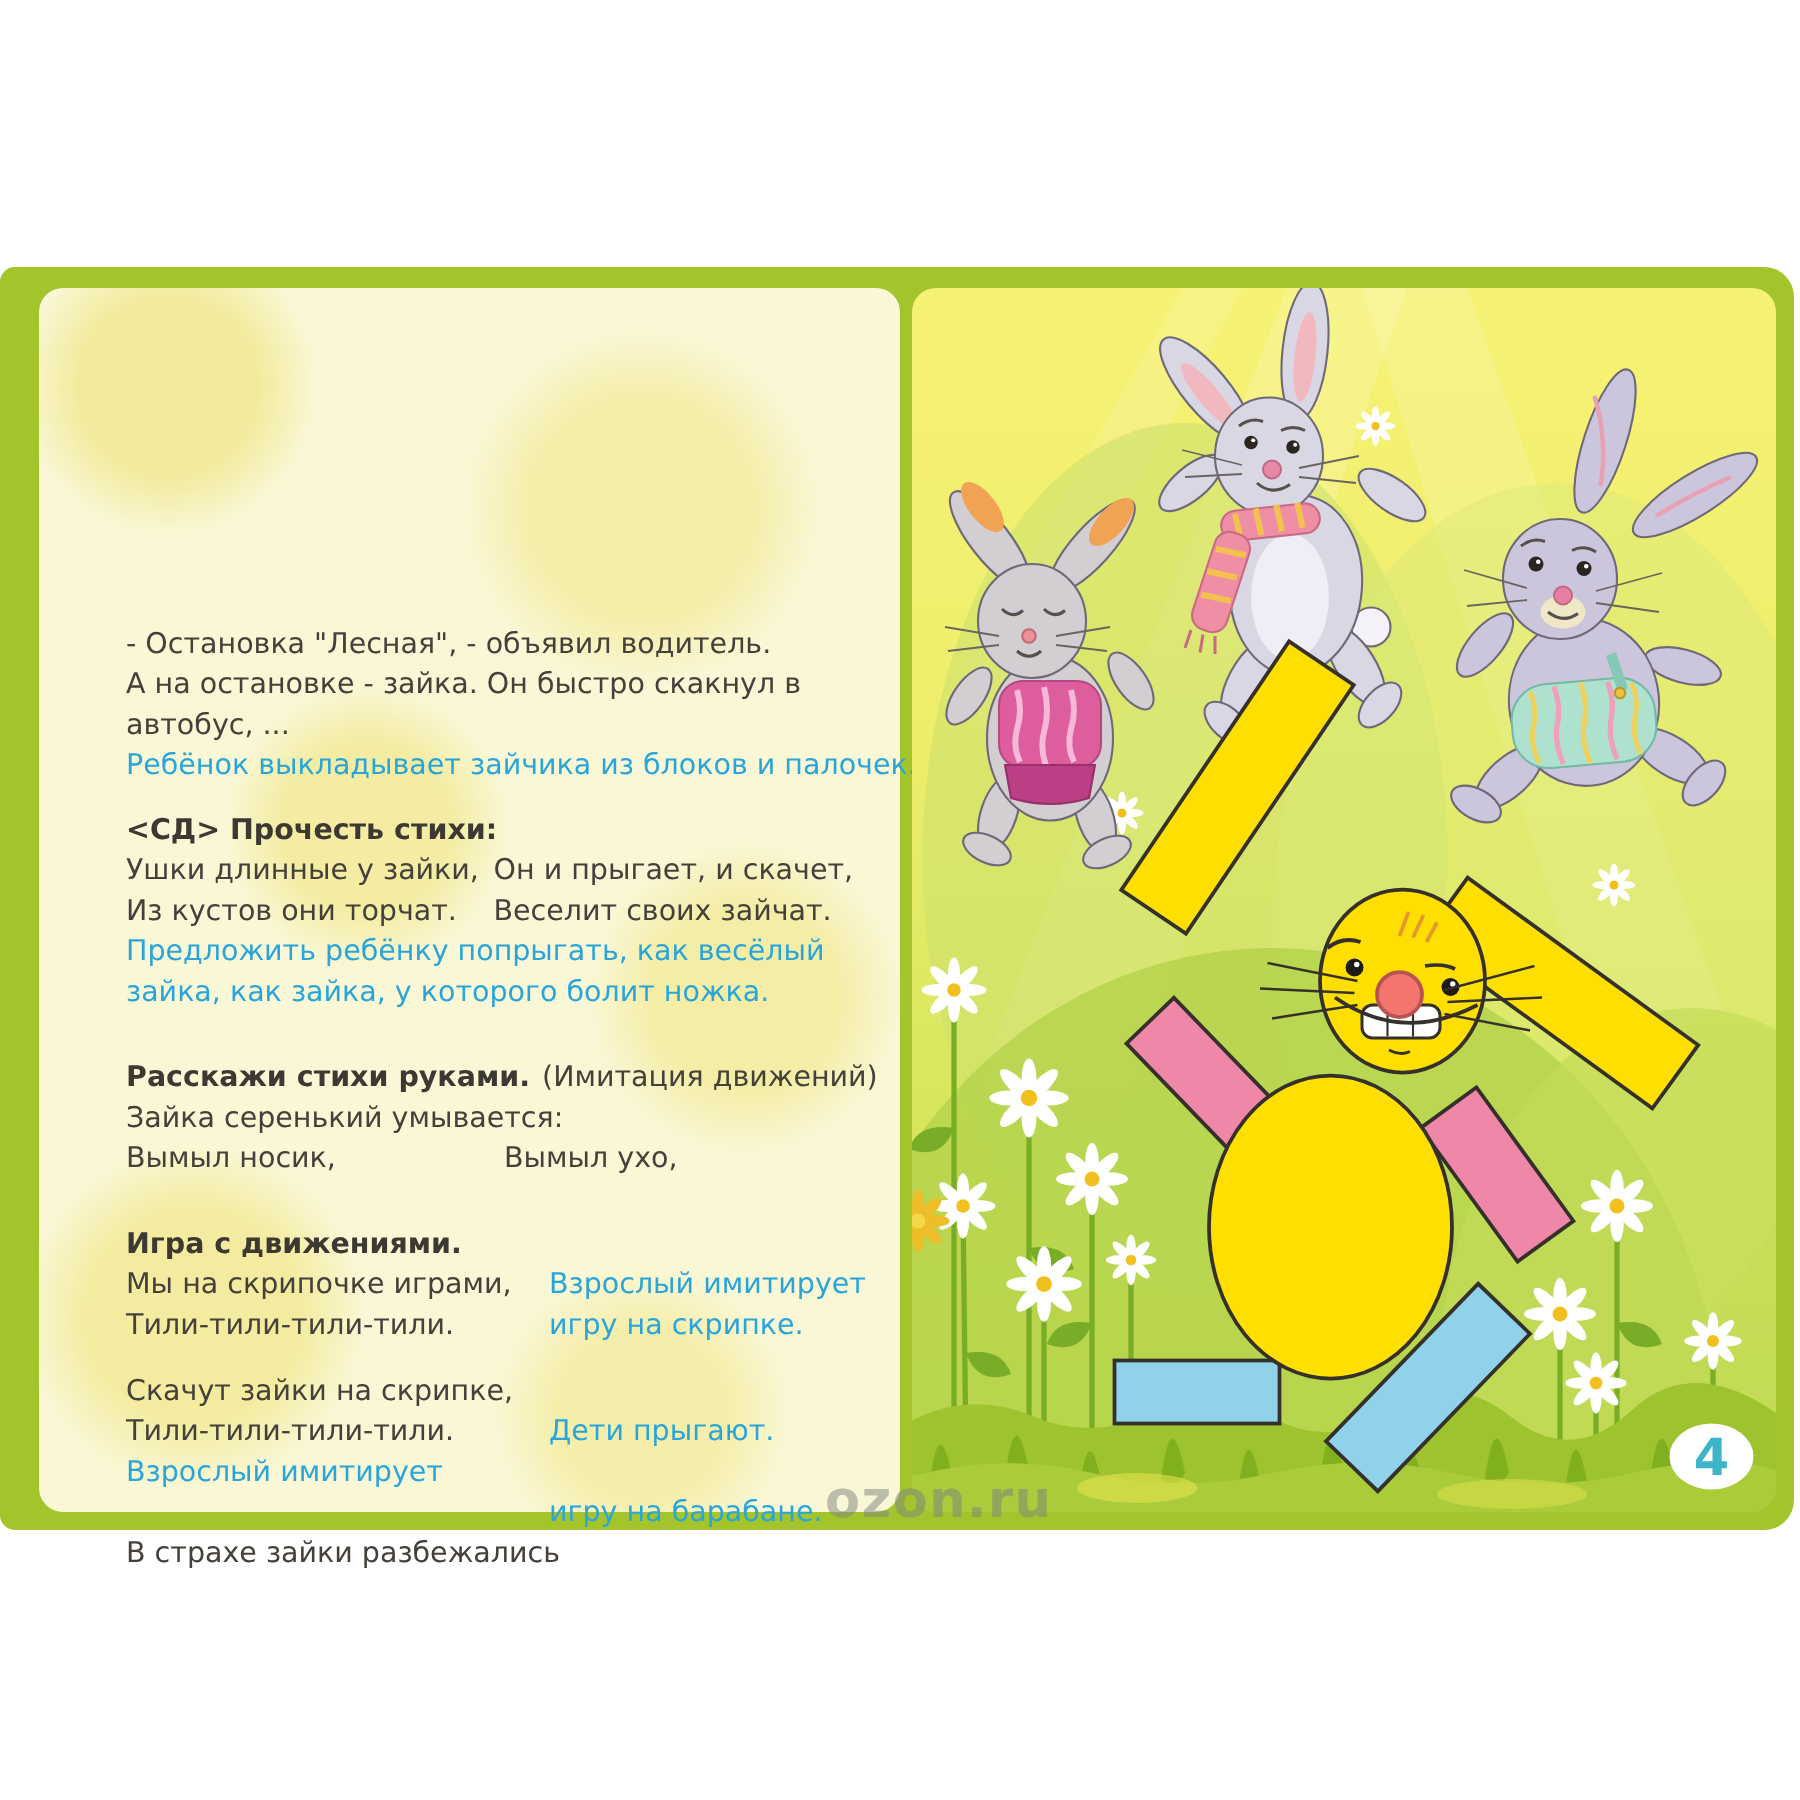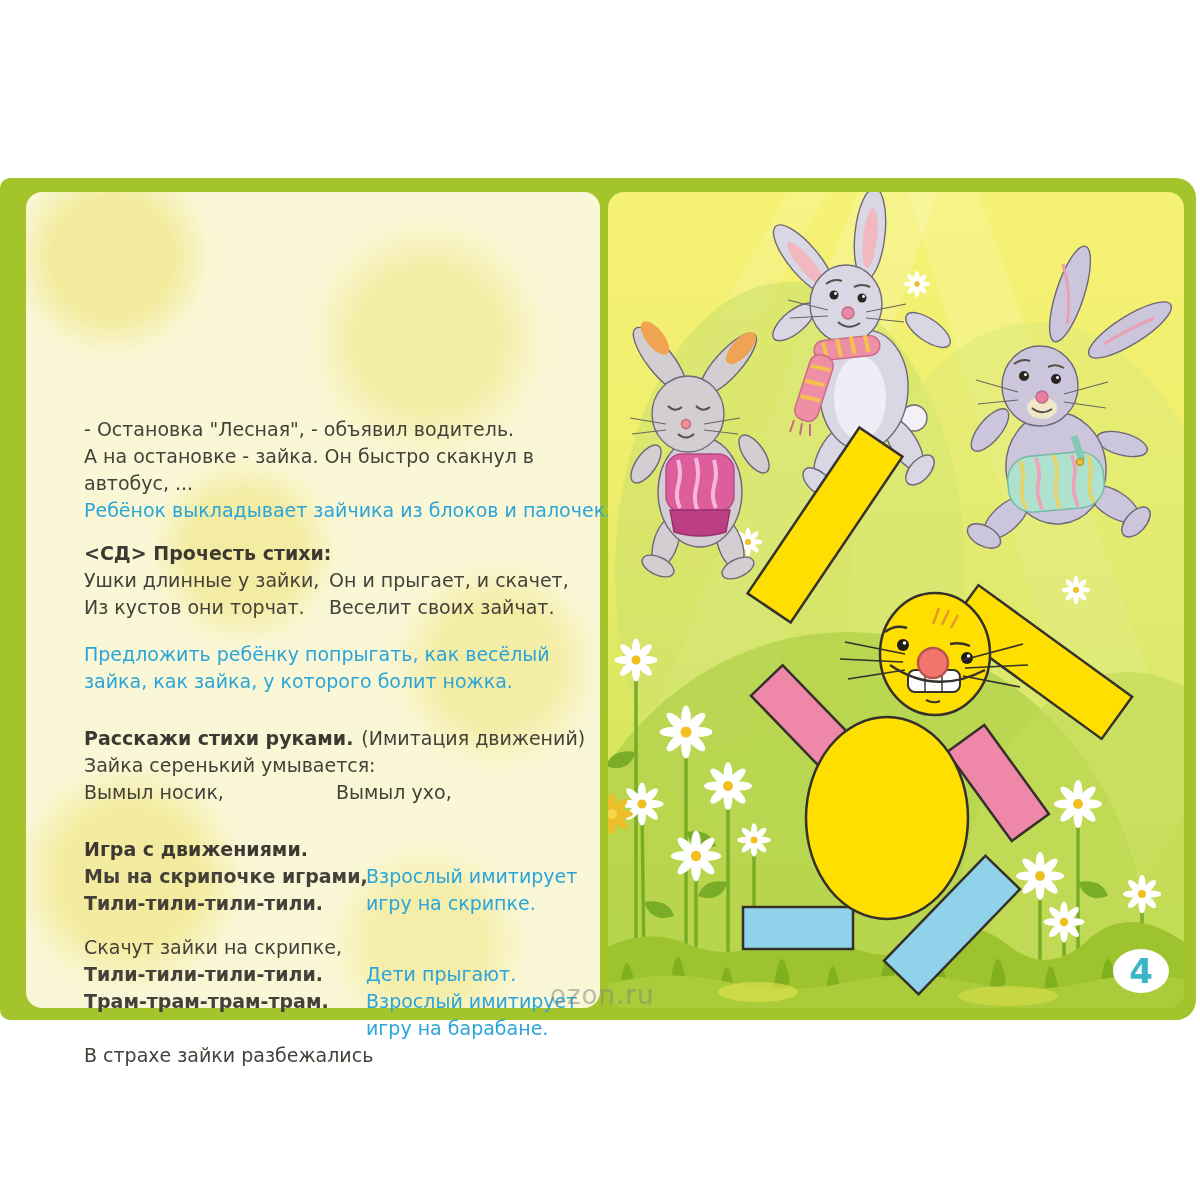--- a/index.html
+++ b/index.html
@@ -19,25 +19,25 @@
   .illus{position:absolute;left:608px;top:192px;width:576px;height:816px;border-radius:16px;
          overflow:hidden;}
   .textcol{position:absolute;left:58px;top:224px;width:520px;color:#45413a;
            font-size:19px;line-height:27px;}
   .line{white-space:nowrap;}
   .b{font-weight:bold;color:#3d3932;}
   .blue{color:#2aa5da;}
   .row{display:flex;white-space:nowrap;}
   .c-sd{width:245px;flex:none;}
   .c-h{width:252px;flex:none;}
-  .c-g{width:282px;flex:none;font-weight:bold;}
-  .gap16{margin-top:16px;} .gap20{margin-top:20px;} .gap30{margin-top:30px;}
+  .c-g{width:282px;flex:none;}
+  .gap16{margin-top:16px;} .gap20{} .gap30{margin-top:30px;}
   .gap17{margin-top:17px;} .gap12{margin-top:12px;}
   .hrest{margin-left:8px;font-weight:normal;color:#45413a;}
-  .watermark{position:absolute;left:550px;top:980px;font-size:26px;font-weight:normal;
+  .watermark{position:absolute;left:550px;top:980px;font-size:34px;font-weight:bold;
              color:rgba(125,130,125,0.5);letter-spacing:1px;z-index:9;}
 </style>
 </head>
 <body>
 
 <div class="frame"></div>
 
 <div class="cream">
   <div class="textcol">
     <div class="line">- Остановка "Лесная", - объявил водитель.</div>
@@ -74,21 +74,20 @@
     <div class="row">
       <span class="c-g">Тили-тили-тили-тили.</span>
       <span class="blue">игру на скрипке.</span>
     </div>
     <div class="line gap17">Скачут зайки на скрипке,</div>
     <div class="row">
       <span class="c-g">Тили-тили-тили-тили.</span>
       <span class="blue">Дети прыгают.</span>
     </div>
     <div class="row">
-      <span class="c-g">Трам-трам-трам-трам.</span>
       <span class="blue">Взрослый имитирует</span>
     </div>
     <div class="row">
       <span class="c-g"></span>
       <span class="blue">игру на барабане.</span>
     </div>
     <div class="line">В страхе зайки разбежались</div>
   </div>
 </div>
 

